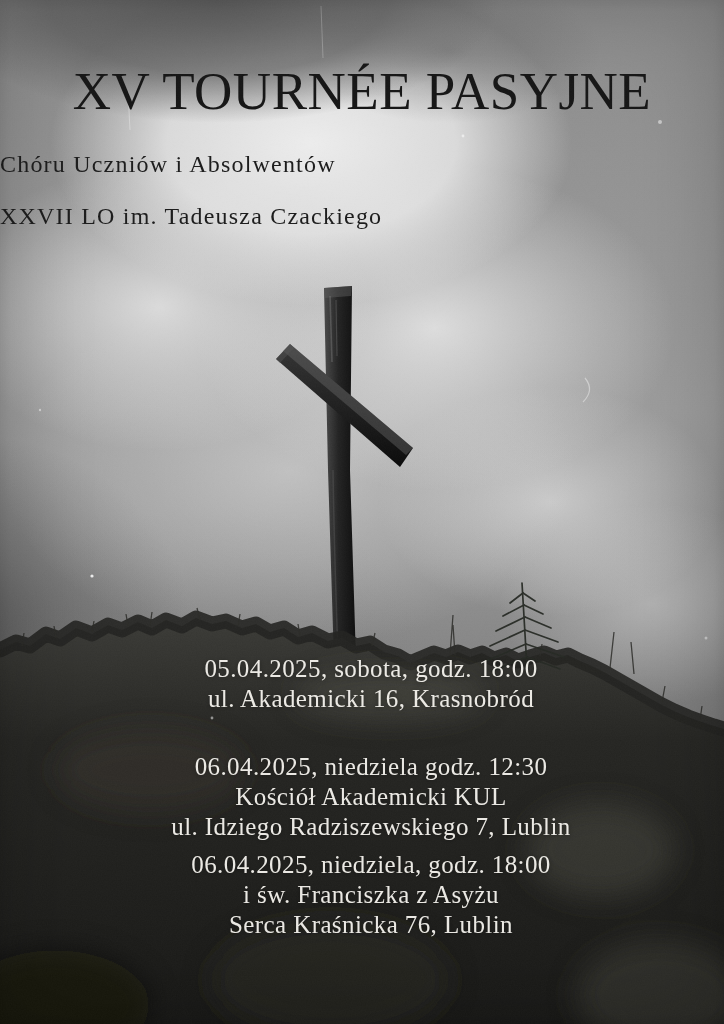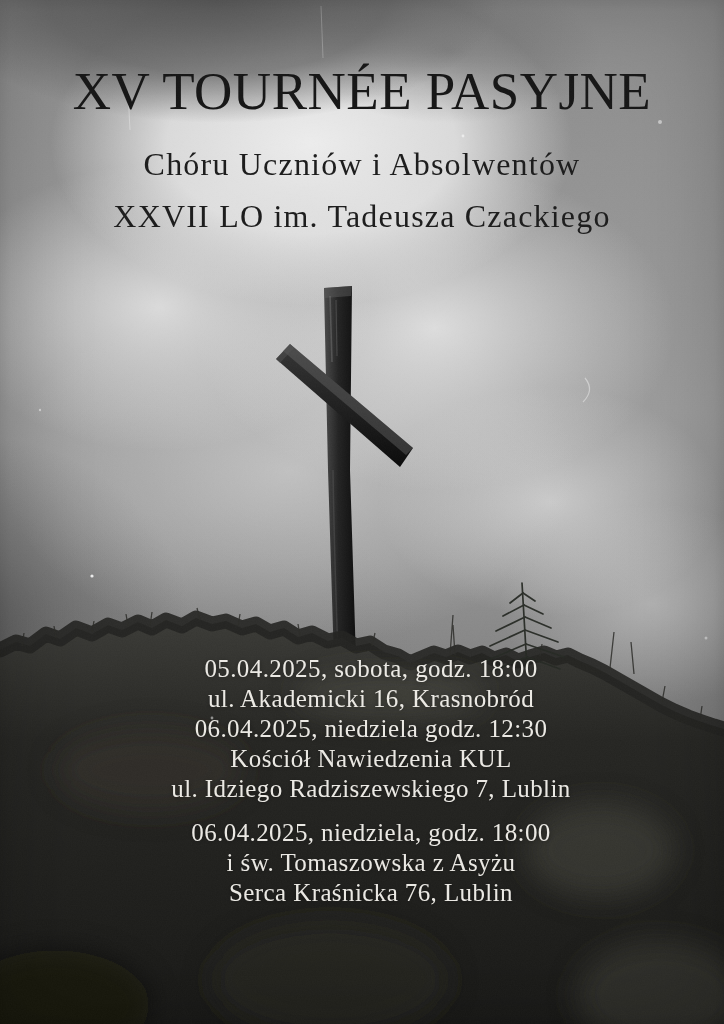--- a/index.html
+++ b/index.html
@@ -25,31 +25,31 @@
   }
   .scene,.grain{position:absolute;inset:0;}
   .grain{pointer-events:none;opacity:.55;}
   .vignette{position:absolute;inset:0;pointer-events:none;
     box-shadow:inset 0 0 95px rgba(0,0,0,.22), inset 0 0 16px rgba(0,0,0,.10);}
   .title{
     position:absolute;top:62px;left:0;right:0;margin:0;text-align:center;
     font-size:53px;font-weight:400;letter-spacing:.5px;color:#161616;line-height:1.1;
   }
   .subtitle{
-    position:absolute;top:138px;left:0;right:0;text-align:center;
-    font-size:32px;line-height:52px;letter-spacing:1.2px;color:#1c1c1c;
+    position:absolute;top:138px;left:0;right:0;
+    font-size:24px;line-height:52px;letter-spacing:1.2px;color:#1c1c1c;
   }
   .events{
     position:absolute;top:654px;left:18px;right:0;text-align:center;
     font-size:25px;line-height:30px;letter-spacing:.4px;
     color:rgba(246,243,238,.95);
     text-shadow:0 1px 5px rgba(0,0,0,.38);
   }
-  .event:nth-child(2){}
-  .event:nth-child(3){margin-top:14px;}
+  .event:nth-child(2){margin-top:38px;}
+  .event:nth-child(3){margin-top:8px;}
 </style>
 </head>
 <body>
 
 <div class="poster">
 
   <svg class="scene" viewBox="0 0 724 1024" aria-hidden="true">
     <defs>
       <linearGradient id="poleG" x1="0" y1="0" x2="1" y2="0">
         <stop offset="0" stop-color="#4a4a4a"></stop>
@@ -133,26 +133,26 @@
     <div>XXVII LO im. Tadeusza Czackiego</div>
   </div>
 
   <section class="events">
     <div class="event">
       <div>05.04.2025, sobota, godz. 18:00</div>
       <div>ul. Akademicki 16, Krasnobród</div>
     </div>
     <div class="event">
       <div>06.04.2025, niedziela godz. 12:30</div>
-      <div>Kościół Nawiedzenia KUL</div>
+      <div>Kościół Akademicki KUL</div>
       <div>ul. Idziego Radziszewskiego 7, Lublin</div>
     </div>
     <div class="event">
       <div>06.04.2025, niedziela, godz. 18:00</div>
-      <div>i św. Tomaszowska z Asyżu</div>
+      <div>i św. Franciszka z Asyżu</div>
       <div>Serca Kraśnicka 76, Lublin</div>
     </div>
   </section>
 
   <div class="vignette"></div>
 
   <svg class="grain" viewBox="0 0 724 1024" aria-hidden="true">
     <filter id="grainF">
       <feTurbulence type="fractalNoise" baseFrequency="0.8" numOctaves="2" stitchTiles="stitch"></feTurbulence>
       <feColorMatrix type="matrix" values="0 0 0 0 0.85  0 0 0 0 0.85  0 0 0 0 0.85  0 0 0 0.32 0"></feColorMatrix>

